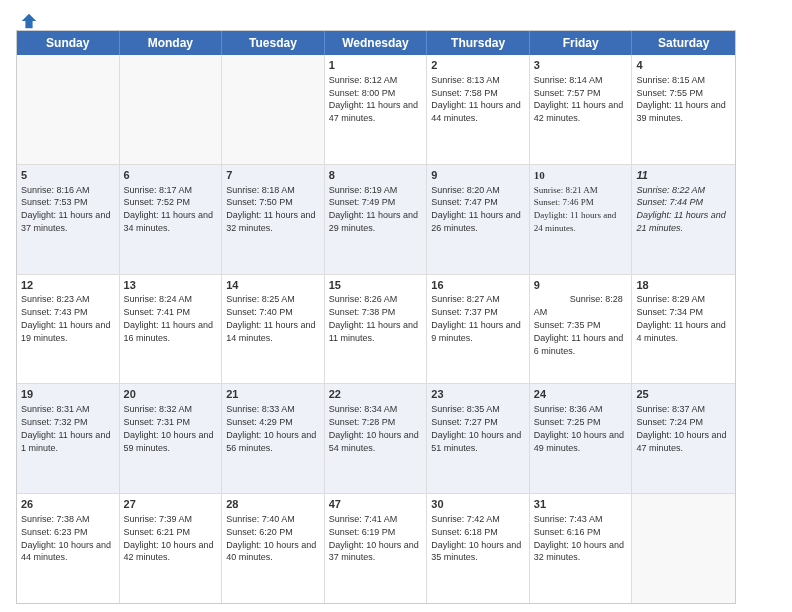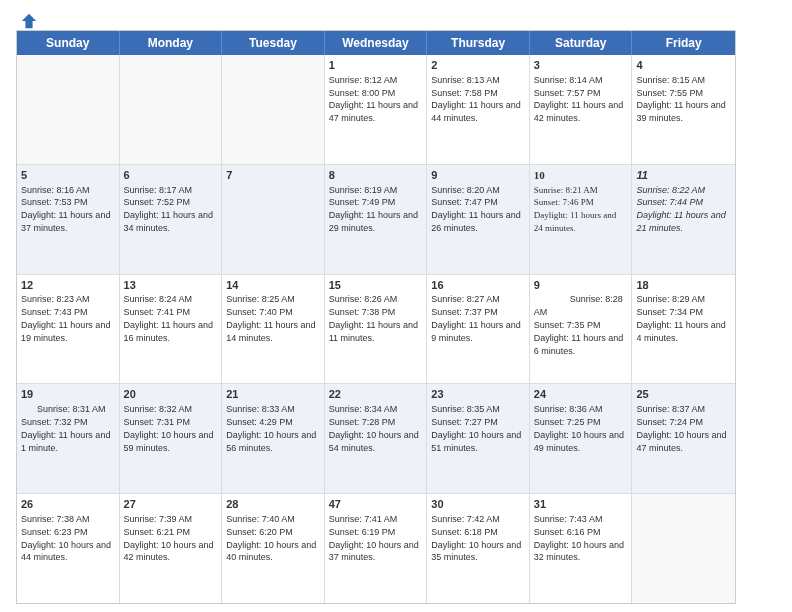--- a/index.html
+++ b/index.html
@@ -139,22 +139,22 @@
     </div>
   </div>
 
   <div class="calendar">
     <div class="cal-header">
     <div class="cal-header-cell">Sunday</div>
         <div class="cal-header-cell">Monday</div>
         <div class="cal-header-cell">Tuesday</div>
         <div class="cal-header-cell">Wednesday</div>
         <div class="cal-header-cell">Thursday</div>
+        <div class="cal-header-cell">Friday</div>
         <div class="cal-header-cell">Saturday</div>
-        <div class="cal-header-cell">Friday</div>
       </div>
     <div class="cal-body">
     <div class="cal-row">
           <div class="cal-cell empty"></div>
           <div class="cal-cell empty"></div>
           <div class="cal-cell empty"></div>
           <div class="cal-cell"><span class="day-num">1</span><span class="cell-text" style="white-space: pre-wrap;">Sunrise: 8:12 AM
 Sunset: 8:00 PM
 Daylight: 11 hours and 47 minutes.</span></div>
           <div class="cal-cell"><span class="day-num">2</span><span class="cell-text" style="white-space: pre-wrap;">Sunrise: 8:13 AM
@@ -167,21 +167,23 @@
 Sunset: 7:55 PM
 Daylight: 11 hours and 39 minutes.</span></div>
         </div>
         <div class="cal-row">
           <div class="cal-cell alt-row" style="background: rgb(238, 242, 248);"><span class="day-num">5</span><span class="cell-text" style="white-space: pre-wrap;">Sunrise: 8:16 AM
 Sunset: 7:53 PM
 Daylight: 11 hours and 37 minutes.</span></div>
           <div class="cal-cell alt-row" style="background: rgb(238, 242, 248);"><span class="day-num">6</span><span class="cell-text" style="white-space: pre-wrap;">Sunrise: 8:17 AM
 Sunset: 7:52 PM
 Daylight: 11 hours and 34 minutes.</span></div>
-          <div class="cal-cell alt-row" style="background: rgb(238, 242, 248);"><span class="day-num">7</span></div>
+          <div class="cal-cell alt-row" style="background: rgb(238, 242, 248);"><span class="day-num">7</span><span class="cell-text" style="white-space: pre-wrap;">Sunrise: 8:18 AM
+Sunset: 7:50 PM
+Daylight: 11 hours and 32 minutes.</span></div>
           <div class="cal-cell alt-row" style="background: rgb(238, 242, 248);"><span class="day-num">8</span><span class="cell-text" style="white-space: pre-wrap;">Sunrise: 8:19 AM
 Sunset: 7:49 PM
 Daylight: 11 hours and 29 minutes.</span></div>
           <div class="cal-cell alt-row" style="background: rgb(238, 242, 248);"><span class="day-num">9</span><span class="cell-text" style="white-space: pre-wrap;">Sunrise: 8:20 AM
 Sunset: 7:47 PM
 Daylight: 11 hours and 26 minutes.</span></div>
           <div class="cal-cell alt-row" style="background: rgb(238, 242, 248); font-family: Liberation Serif, serif;"><span class="day-num">10</span><span class="cell-text" style="white-space: pre-wrap;">Sunrise: 8:21 AM
 Sunset: 7:46 PM
 Daylight: 11 hours and 24 minutes.</span></div>
           <div class="cal-cell alt-row" style="background: rgb(238, 242, 248); font-style: italic;"><span class="day-num">11</span><span class="cell-text" style="white-space: pre-wrap;">Sunrise: 8:22 AM
@@ -205,21 +207,21 @@
 Sunset: 7:37 PM
 Daylight: 11 hours and 9 minutes.</span></div>
           <div class="cal-cell"><span class="day-num">9</span><span class="cell-text" style="white-space: pre-wrap; margin-left: 36px;">Sunrise: 8:28 AM
 Sunset: 7:35 PM
 Daylight: 11 hours and 6 minutes.</span></div>
           <div class="cal-cell"><span class="day-num">18</span><span class="cell-text" style="white-space: pre-wrap;">Sunrise: 8:29 AM
 Sunset: 7:34 PM
 Daylight: 11 hours and 4 minutes.</span></div>
         </div>
         <div class="cal-row">
-          <div class="cal-cell alt-row" style="background: rgb(238, 242, 248);"><span class="day-num">19</span><span class="cell-text" style="white-space: pre-wrap; margin-left: 16px;">Sunrise: 8:31 AM
+          <div class="cal-cell alt-row" style="background: rgb(238, 242, 248);"><span class="day-num">19</span><span class="cell-text" style="white-space: pre-wrap;">Sunrise: 8:31 AM
 Sunset: 7:32 PM
 Daylight: 11 hours and 1 minute.</span></div>
           <div class="cal-cell alt-row" style="background: rgb(238, 242, 248);"><span class="day-num">20</span><span class="cell-text" style="white-space: pre-wrap;">Sunrise: 8:32 AM
 Sunset: 7:31 PM
 Daylight: 10 hours and 59 minutes.</span></div>
           <div class="cal-cell alt-row" style="background: rgb(238, 242, 248);"><span class="day-num">21</span><span class="cell-text" style="white-space: pre-wrap;">Sunrise: 8:33 AM
 Sunset: 4:29 PM
 Daylight: 10 hours and 56 minutes.</span></div>
           <div class="cal-cell alt-row" style="background: rgb(238, 242, 248);"><span class="day-num">22</span><span class="cell-text" style="white-space: pre-wrap;">Sunrise: 8:34 AM
 Sunset: 7:28 PM

